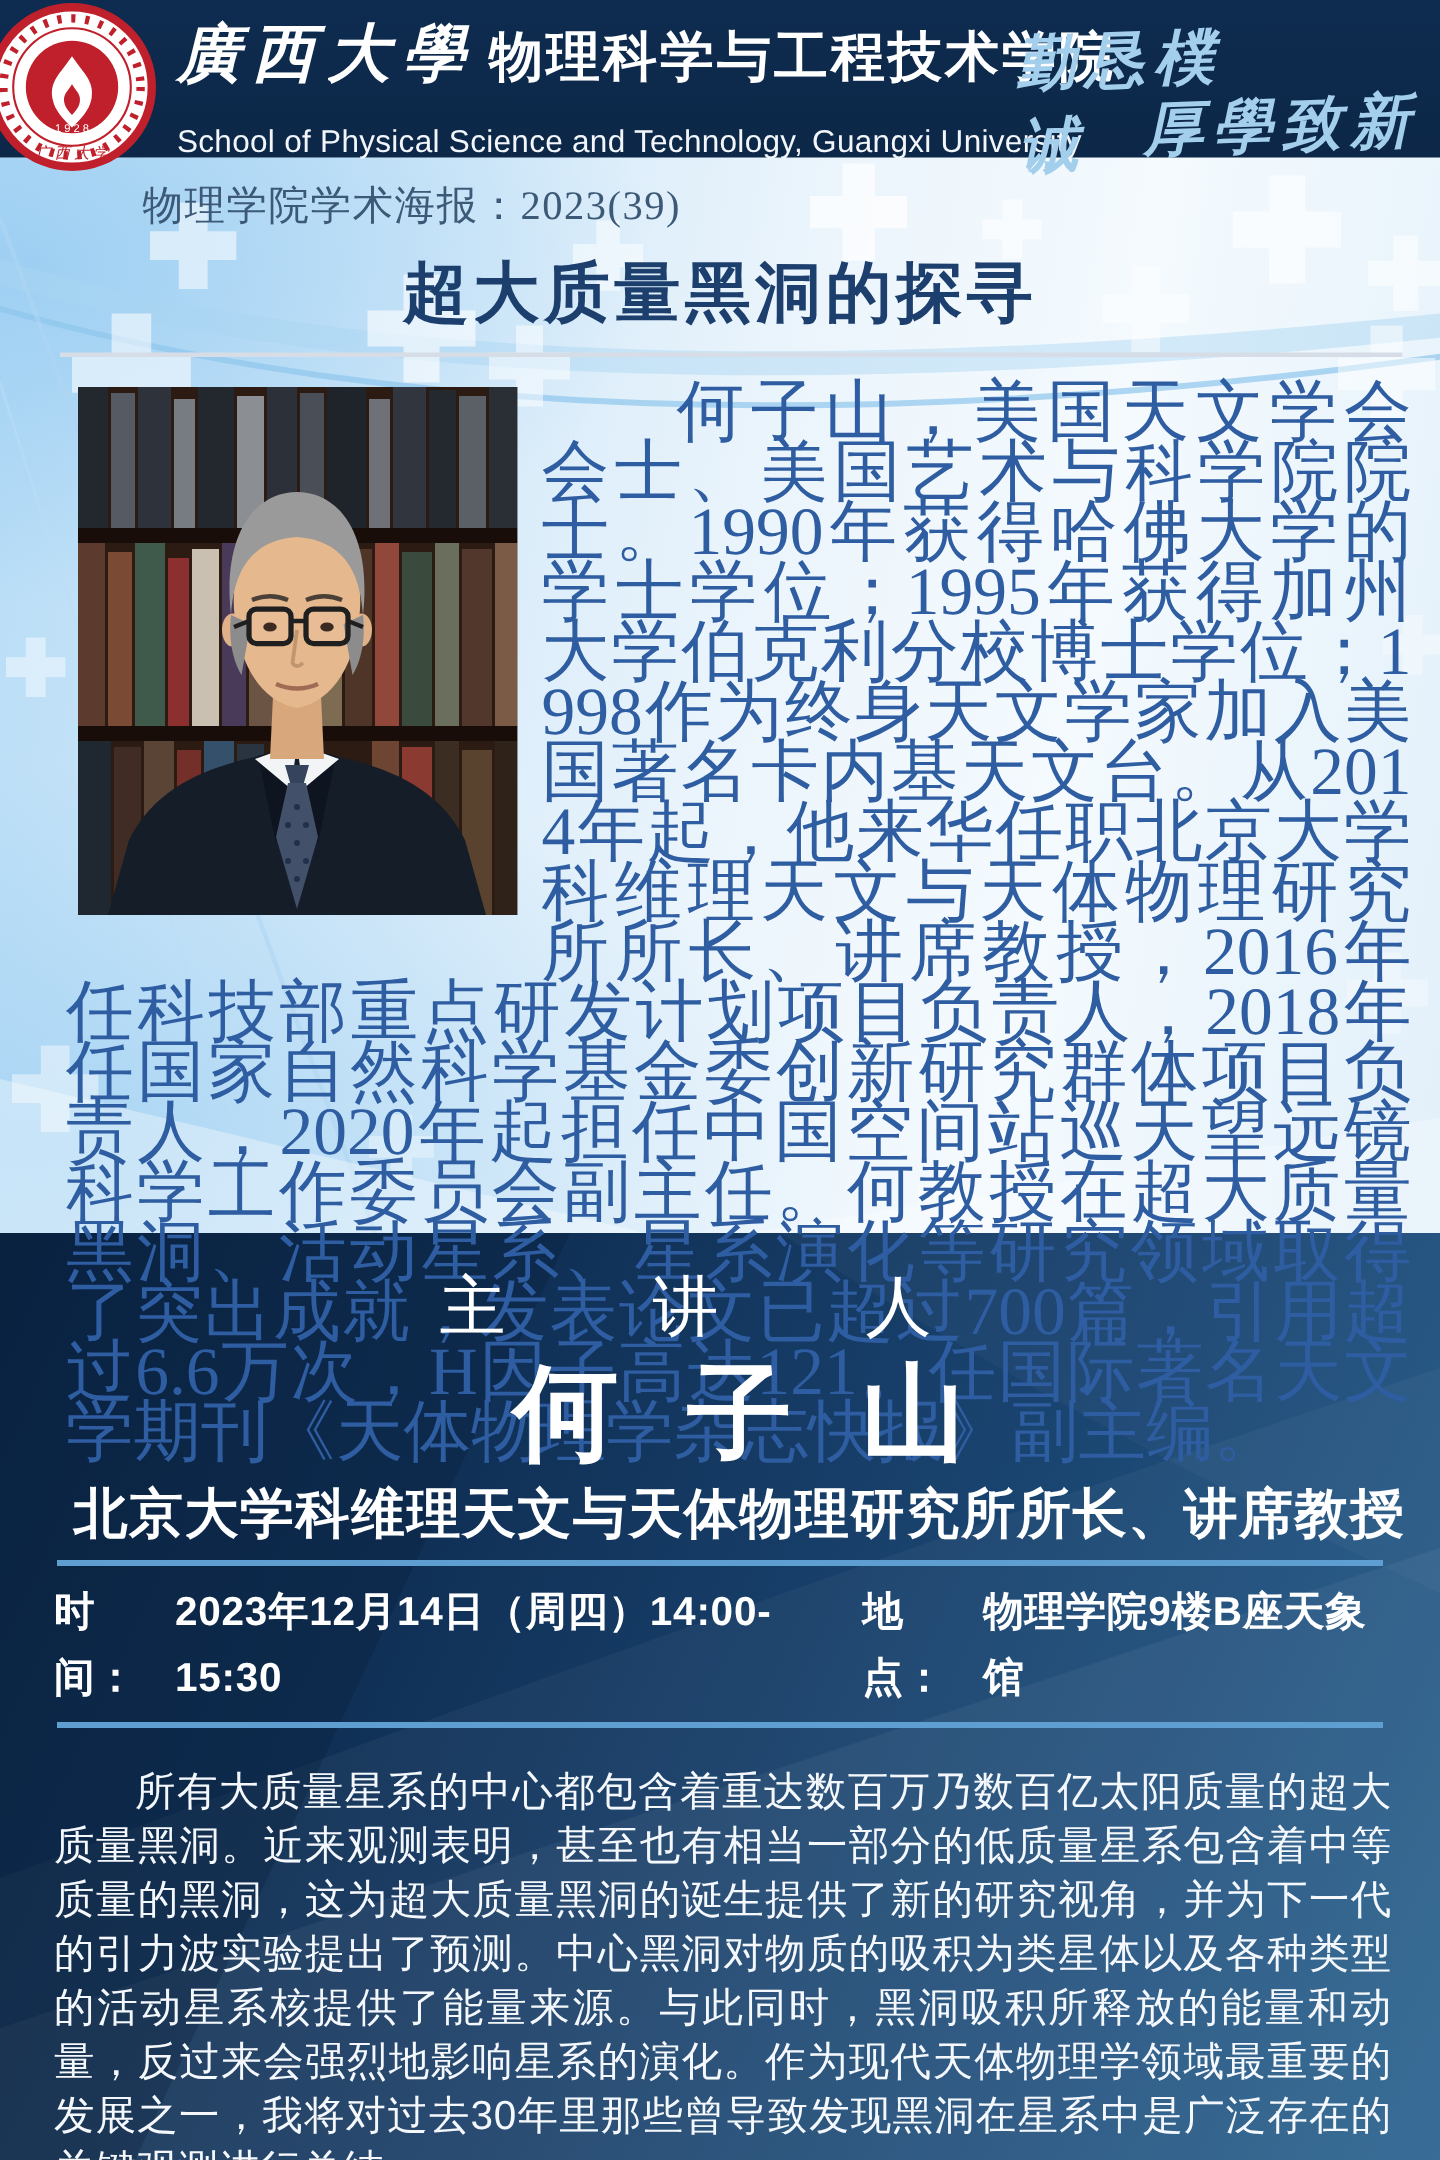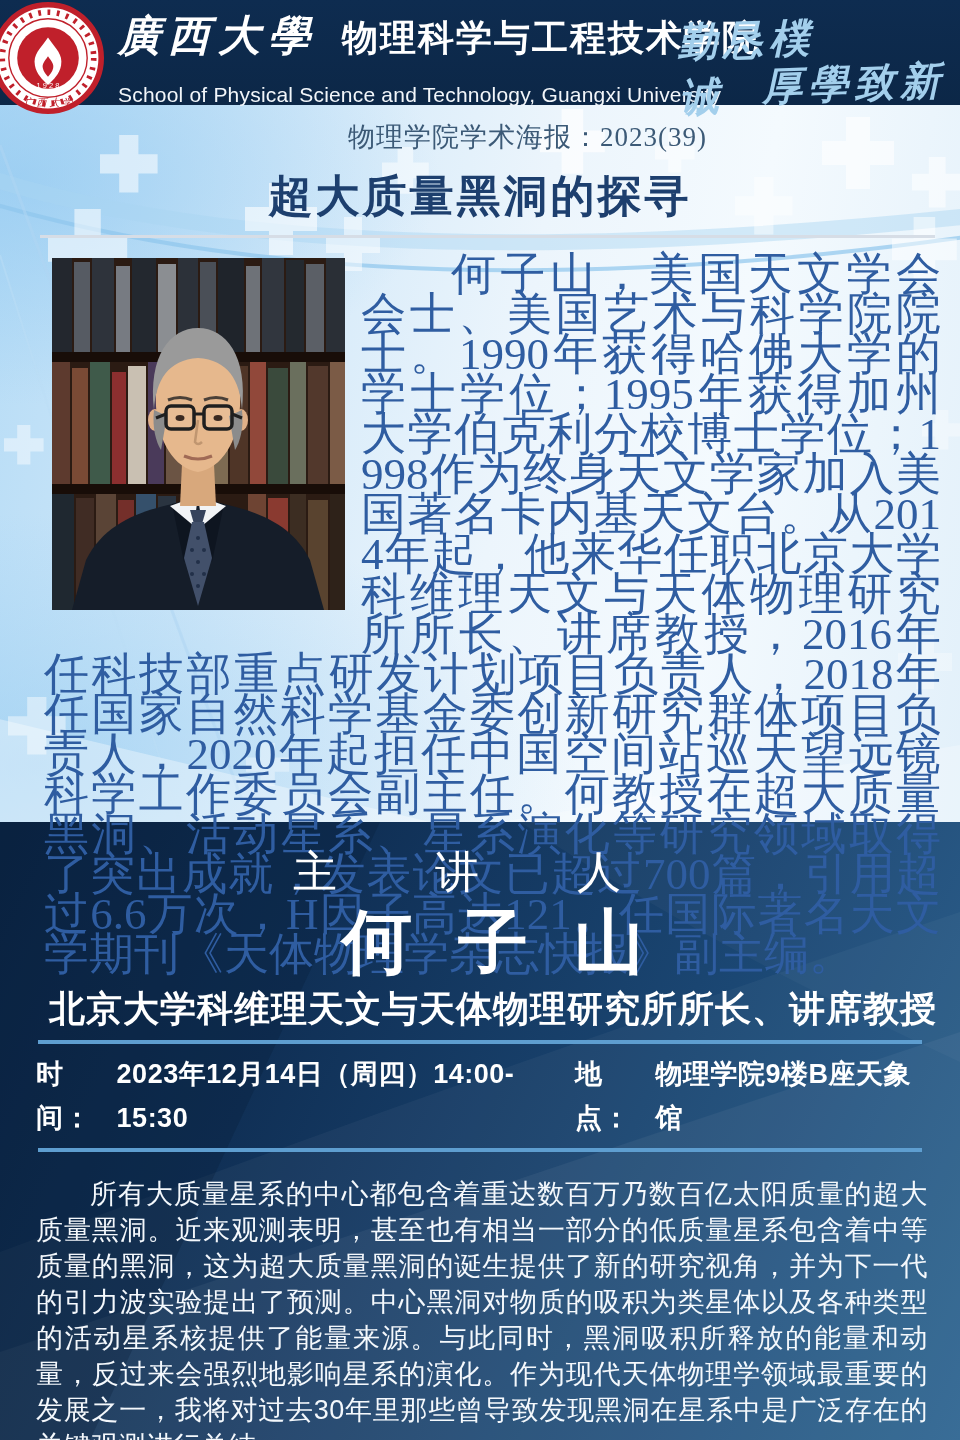--- a/index.html
+++ b/index.html
@@ -8,21 +8,21 @@
     font-family:"Liberation Sans","DejaVu Sans",sans-serif;
     background:#e9f3fb;
   }
   
   .header{
     position:relative;height:105px;background:linear-gradient(180deg,#0e2c50 0%,#0c2747 100%);
     z-index:5;
   }
   .seal{position:absolute;left:-8px;top:2px;width:112px;height:112px;z-index:6;}
   .uni-block{position:absolute;left:118px;top:8px;}
-  .uni-row{display:flex;align-items:baseline;gap:24px;}
+  .uni-row{display:flex;align-items:baseline;gap:8px;}
   .uni-cn{
     font-family:"DejaVu Serif","Liberation Serif",serif;
     font-style:italic;font-weight:bold;font-size:42px;color:#ffffff;letter-spacing:8px;
   }
   .school-cn{font-size:36px;font-weight:bold;color:#ffffff;letter-spacing:2px;}
   .school-en{font-size:21px;color:#f2f6fa;margin-top:19px;letter-spacing:0.2px;}
   .motto{position:absolute;right:12px;top:6px;width:270px;height:96px;color:#a3cfec;
     font-family:"DejaVu Serif","Liberation Serif",serif;font-style:italic;font-weight:bold;}
   .motto-1{position:absolute;right:88px;top:6px;font-size:40px;letter-spacing:6px;transform:rotate(-2deg);}
   .motto-2{position:absolute;right:2px;top:50px;font-size:40px;letter-spacing:6px;transform:rotate(-2deg);}
@@ -31,21 +31,21 @@
     position:relative;height:717px;
     background:
       radial-gradient(900px 420px at 4% 92%, rgba(148,203,241,0.55) 0%, rgba(148,203,241,0) 60%),
       radial-gradient(700px 380px at 2% 10%, rgba(140,198,240,0.6) 0%, rgba(140,198,240,0) 60%),
       linear-gradient(100deg,#b6dcf6 0%,#d3e9f9 28%,#ecf5fc 52%,#f4fafe 72%,#e2f0fa 100%);
   }
   .deco{position:absolute;inset:0;width:100%;height:100%;z-index:0;pointer-events:none;}
   .series{
     position:relative;z-index:2;margin:0;padding:14px 0 0 95px;
     font-family:"Liberation Serif","DejaVu Serif",serif;
-    font-size:27px;color:#3c5a77;letter-spacing:1px;text-align:center;
+    font-size:27px;color:#3c5a77;letter-spacing:1px;
   }
   .title{
     position:relative;z-index:2;margin:10px 0 0 0;text-align:center;
     font-size:44px;font-weight:bold;color:#1d3f6e;letter-spacing:3px;line-height:62px;
   }
   .title-rule{position:relative;z-index:1;height:3px;background:#d6dde6;margin:8px 25px 0 40px;}
   .bio{
     position:relative;z-index:2;margin:16px 19px 0 44px;
     font-family:"Liberation Serif","DejaVu Serif",serif;
     font-size:45px;line-height:40px;color:#2f5da1;

